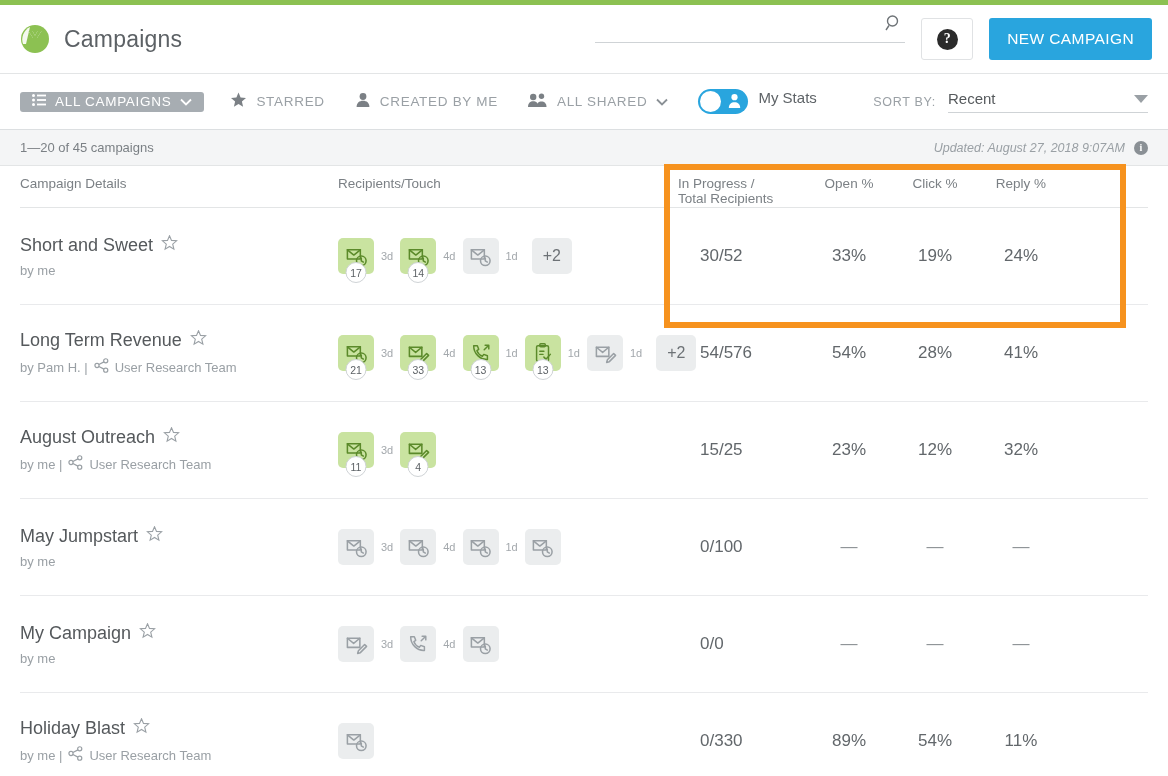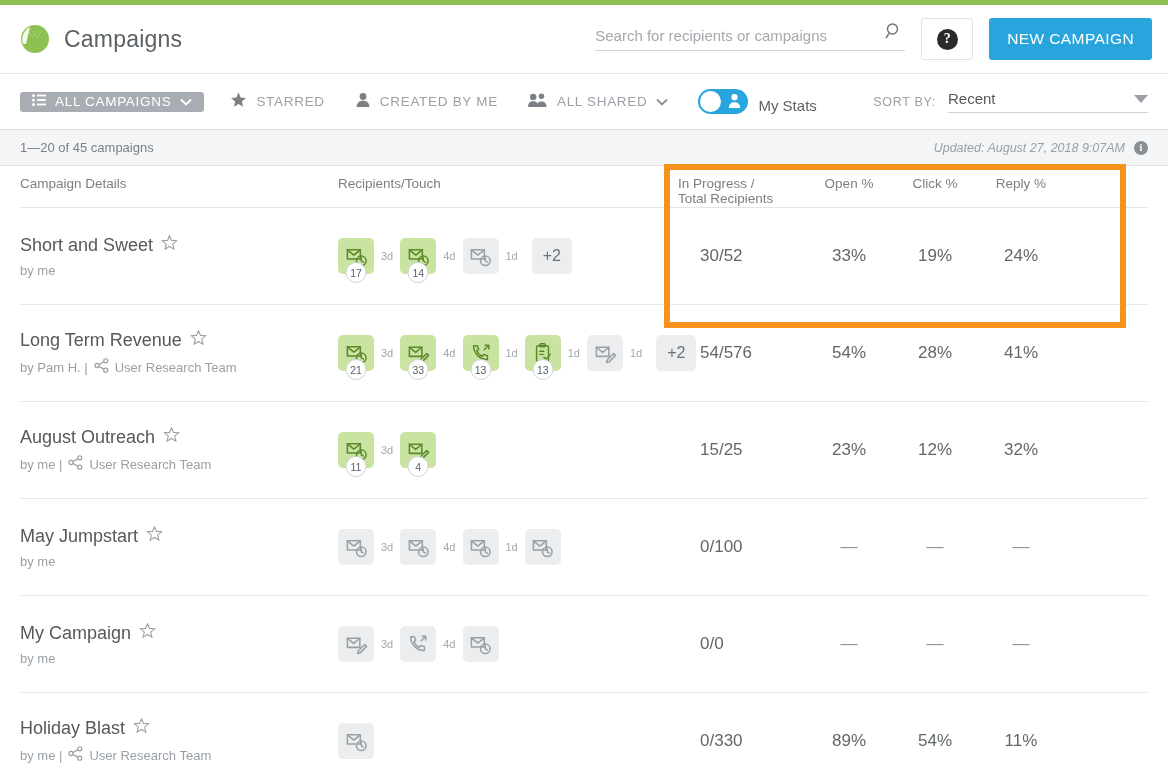--- a/index.html
+++ b/index.html
@@ -83,21 +83,21 @@
     height: 20px; border-radius: 3px;
     display: flex; align-items: center; gap: 9px;
     padding: 0 12px; font-size: 13.5px; letter-spacing: .7px;
     cursor: pointer; margin-right: 26px;
   }
   .filter-item {
     display: flex; align-items: center; gap: 9px;
     color: #9aa0a5; font-size: 13.5px; letter-spacing: .7px;
     margin-right: 30px; cursor: pointer;
   }
-  .toggle-wrap { display:flex; align-items:flex-end; gap:10px; margin-right: 37px; cursor:pointer;}
+  .toggle-wrap { display:flex; align-items:flex-start; gap:10px; margin-right: 37px; cursor:pointer;}
   .toggle {
     width: 50px; height: 25px; border-radius: 13px;
     background: #29a5de; position: relative;
     display: flex; align-items: center;
   }
   .toggle-knob {
     width: 21px; height: 21px; border-radius: 50%;
     background: #fff; position: absolute; left: 2px;
   }
   .toggle-person { position: absolute; right: 7px; top: 4px; }
@@ -220,21 +220,20 @@
           <path d="M8.5 7 L13 14 L13 22 L17 22 L17 14 L21.5 7 L17.5 7 L15 11.8 L12.5 7 Z" fill="#ffffff"></path>
           <path d="M3 20 A14 14 0 0 1 10 3 L6 20 Z" fill="#ffffff" opacity="0.9"></path>
           <path d="M8.5 7 L13 14 L13 22 L17 22 L17 14 L21.5 7 L17.5 7 L15 11.8 L12.5 7 Z" fill="#8cc152"></path>
         </svg>
       </span>
       <span class="title-text">Campaigns</span>
     </div>
 
     <div class="header-right">
       <div class="search-wrap">
-        <input class="search-input" type="text" placeholder="Search for recipients or campaigns" style="">
         <span class="search-icon">
           <svg width="18" height="18" viewBox="0 0 18 18">
             <circle cx="7.5" cy="7" r="5" fill="none" stroke="#6d7276" stroke-width="1.4"></circle>
             <line x1="4" y1="11.5" x2="1" y2="16" stroke="#6d7276" stroke-width="1.4"></line>
           </svg>
         </span>
       </div>
 
       <div class="help-btn">
         <span class="help-circle">?</span>

